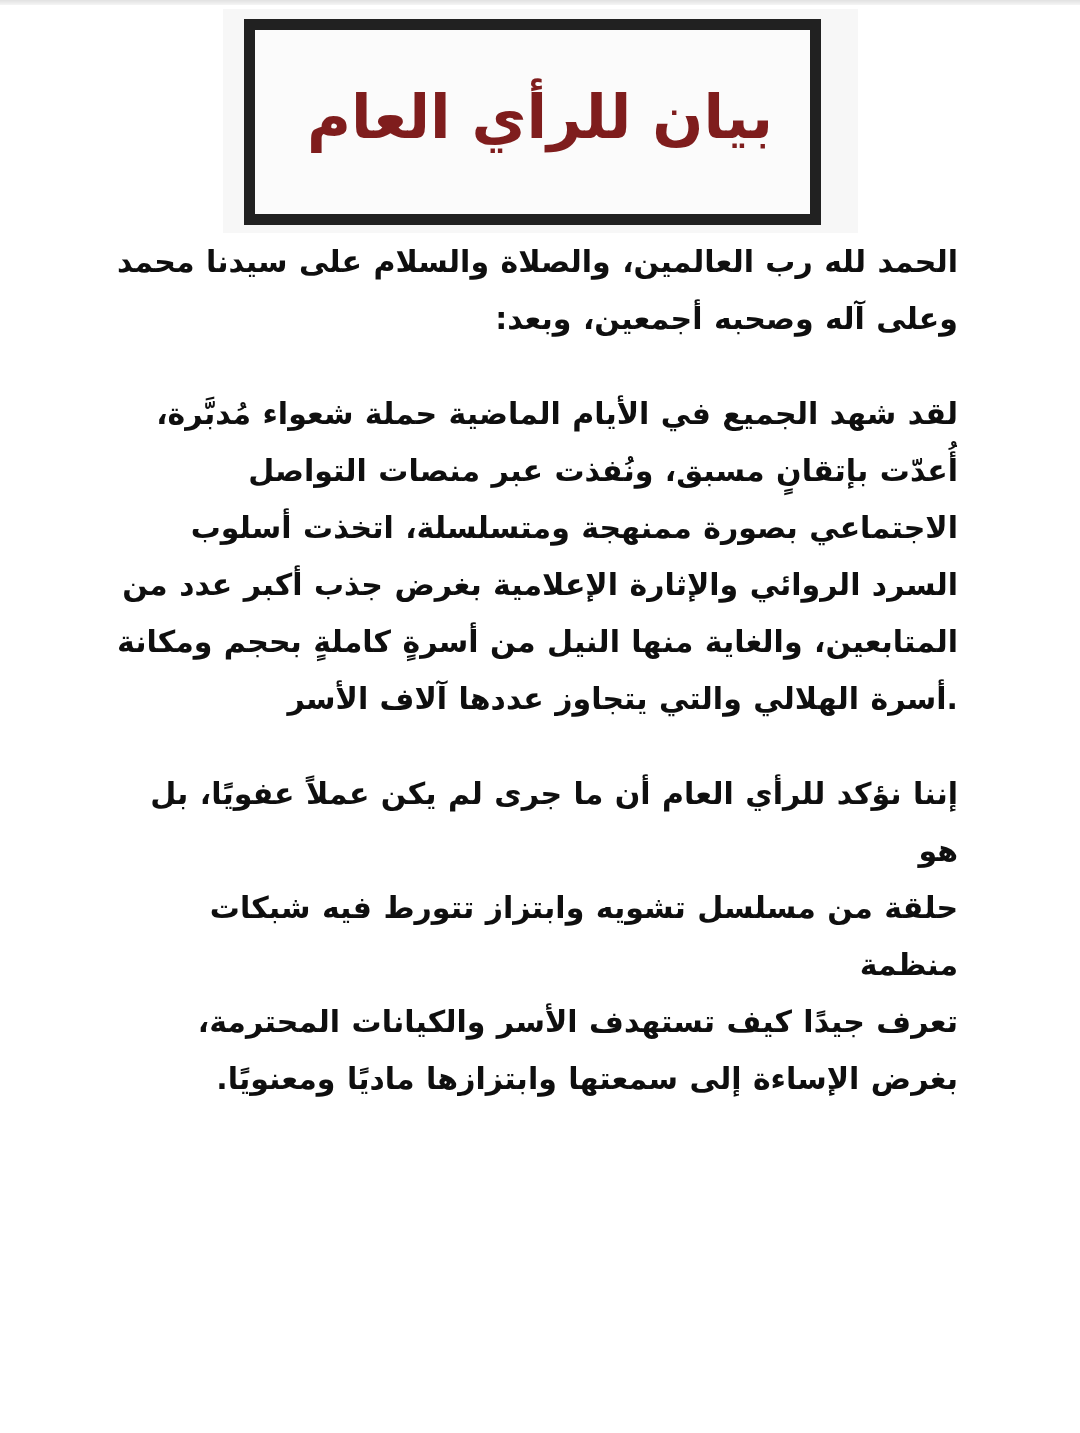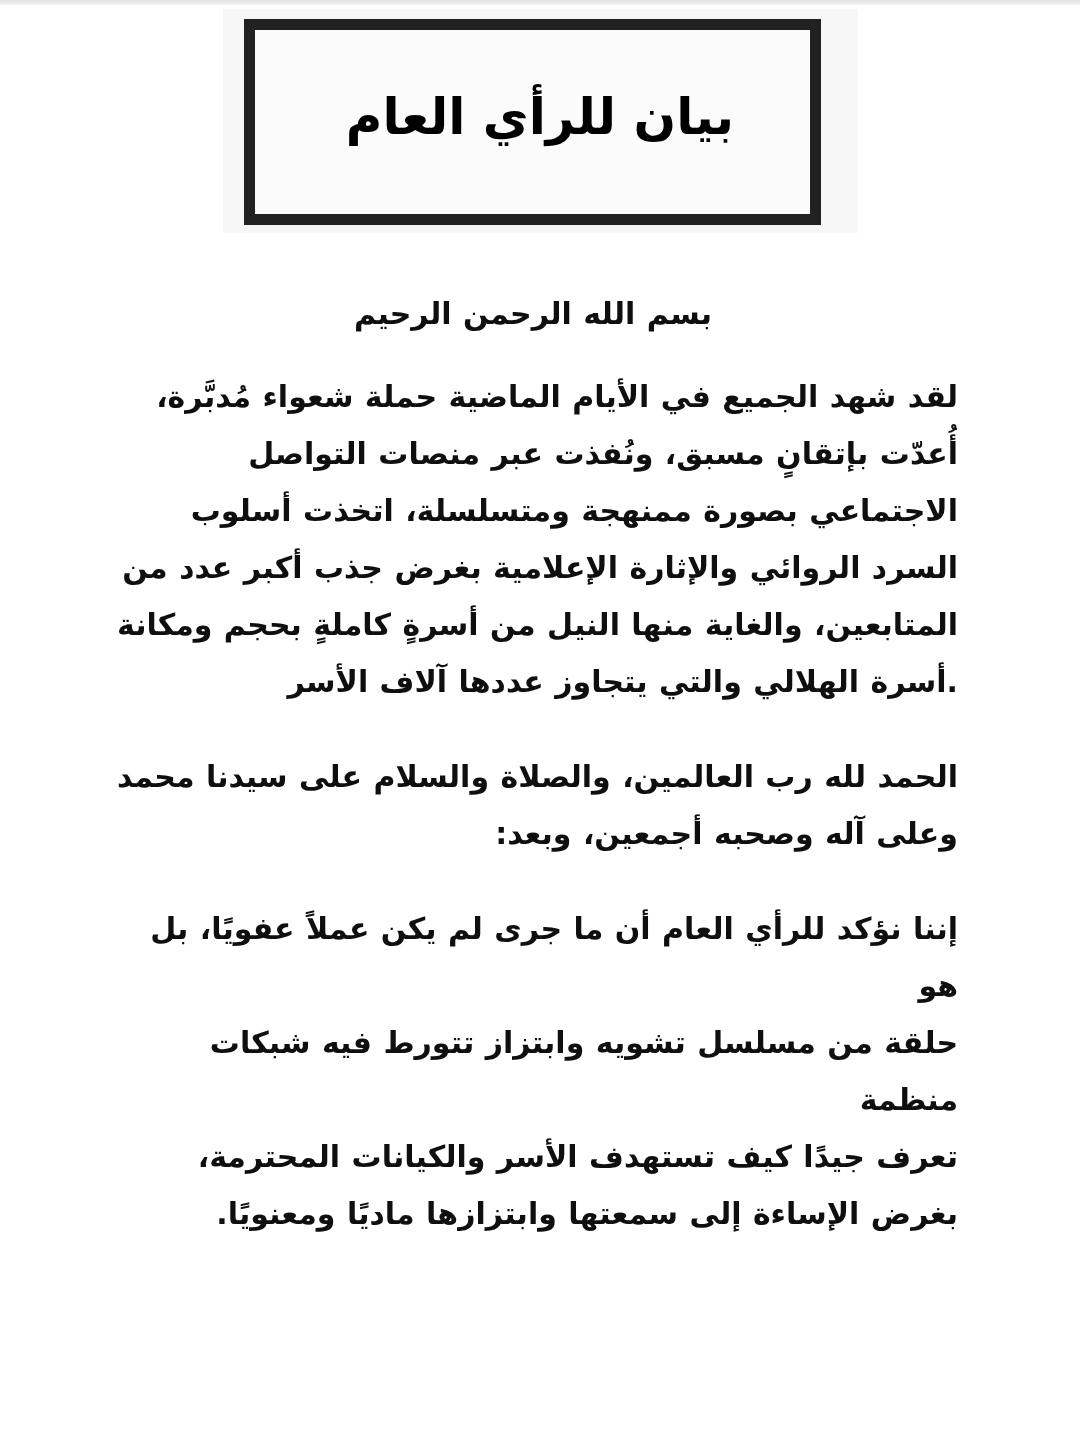--- a/index.html
+++ b/index.html
@@ -34,23 +34,23 @@
     border: 11px solid #212121;
     background: #fbfbfb;
     display: flex;
     align-items: center;
     justify-content: center;
   }
   .doc-title {
     margin: 0;
     padding: 0 0 10px 16px;
     direction: rtl;
-    font-size: 50px;
+    font-size: 60px;
     font-weight: bold;
-    color: #000000;
+    color: #7f1d1d;
     line-height: 1;
     white-space: nowrap;
   }
   .content {
     direction: rtl;
     box-sizing: border-box;
     padding: 0 122px 0 108px;
     color: #0f0f0f;
     font-weight: bold;
     font-size: 30px;
@@ -78,32 +78,31 @@
 
   <div class="top-edge"></div>
 
   <div class="title-backdrop">
     <div class="title-box">
       <h1 class="doc-title">بيان للرأي العام</h1>
     </div>
   </div>
 
   <main class="content">
-    <p class="bismillah">بسم الله الرحمن الرحيم</p>
 
+
+    <p class="para">الحمد لله رب العالمين، والصلاة والسلام على سيدنا محمد
+وعلى آله وصحبه أجمعين، وبعد:</p>
 
     <p class="para">لقد شهد الجميع في الأيام الماضية حملة شعواء مُدبَّرة،
 أُعدّت بإتقانٍ مسبق، ونُفذت عبر منصات التواصل
 الاجتماعي بصورة ممنهجة ومتسلسلة، اتخذت أسلوب
 السرد الروائي والإثارة الإعلامية بغرض جذب أكبر عدد من
 المتابعين، والغاية منها النيل من أسرةٍ كاملةٍ بحجم ومكانة
 .أسرة الهلالي والتي يتجاوز عددها آلاف الأسر</p>
-
-    <p class="para">الحمد لله رب العالمين، والصلاة والسلام على سيدنا محمد
-وعلى آله وصحبه أجمعين، وبعد:</p>
 
     <p class="para">إننا نؤكد للرأي العام أن ما جرى لم يكن عملاً عفويًا، بل هو
 حلقة من مسلسل تشويه وابتزاز تتورط فيه شبكات منظمة
 تعرف جيدًا كيف تستهدف الأسر والكيانات المحترمة،
 بغرض الإساءة إلى سمعتها وابتزازها ماديًا ومعنويًا.</p>
   </main>
 
 </div>
 
 </body></html>

